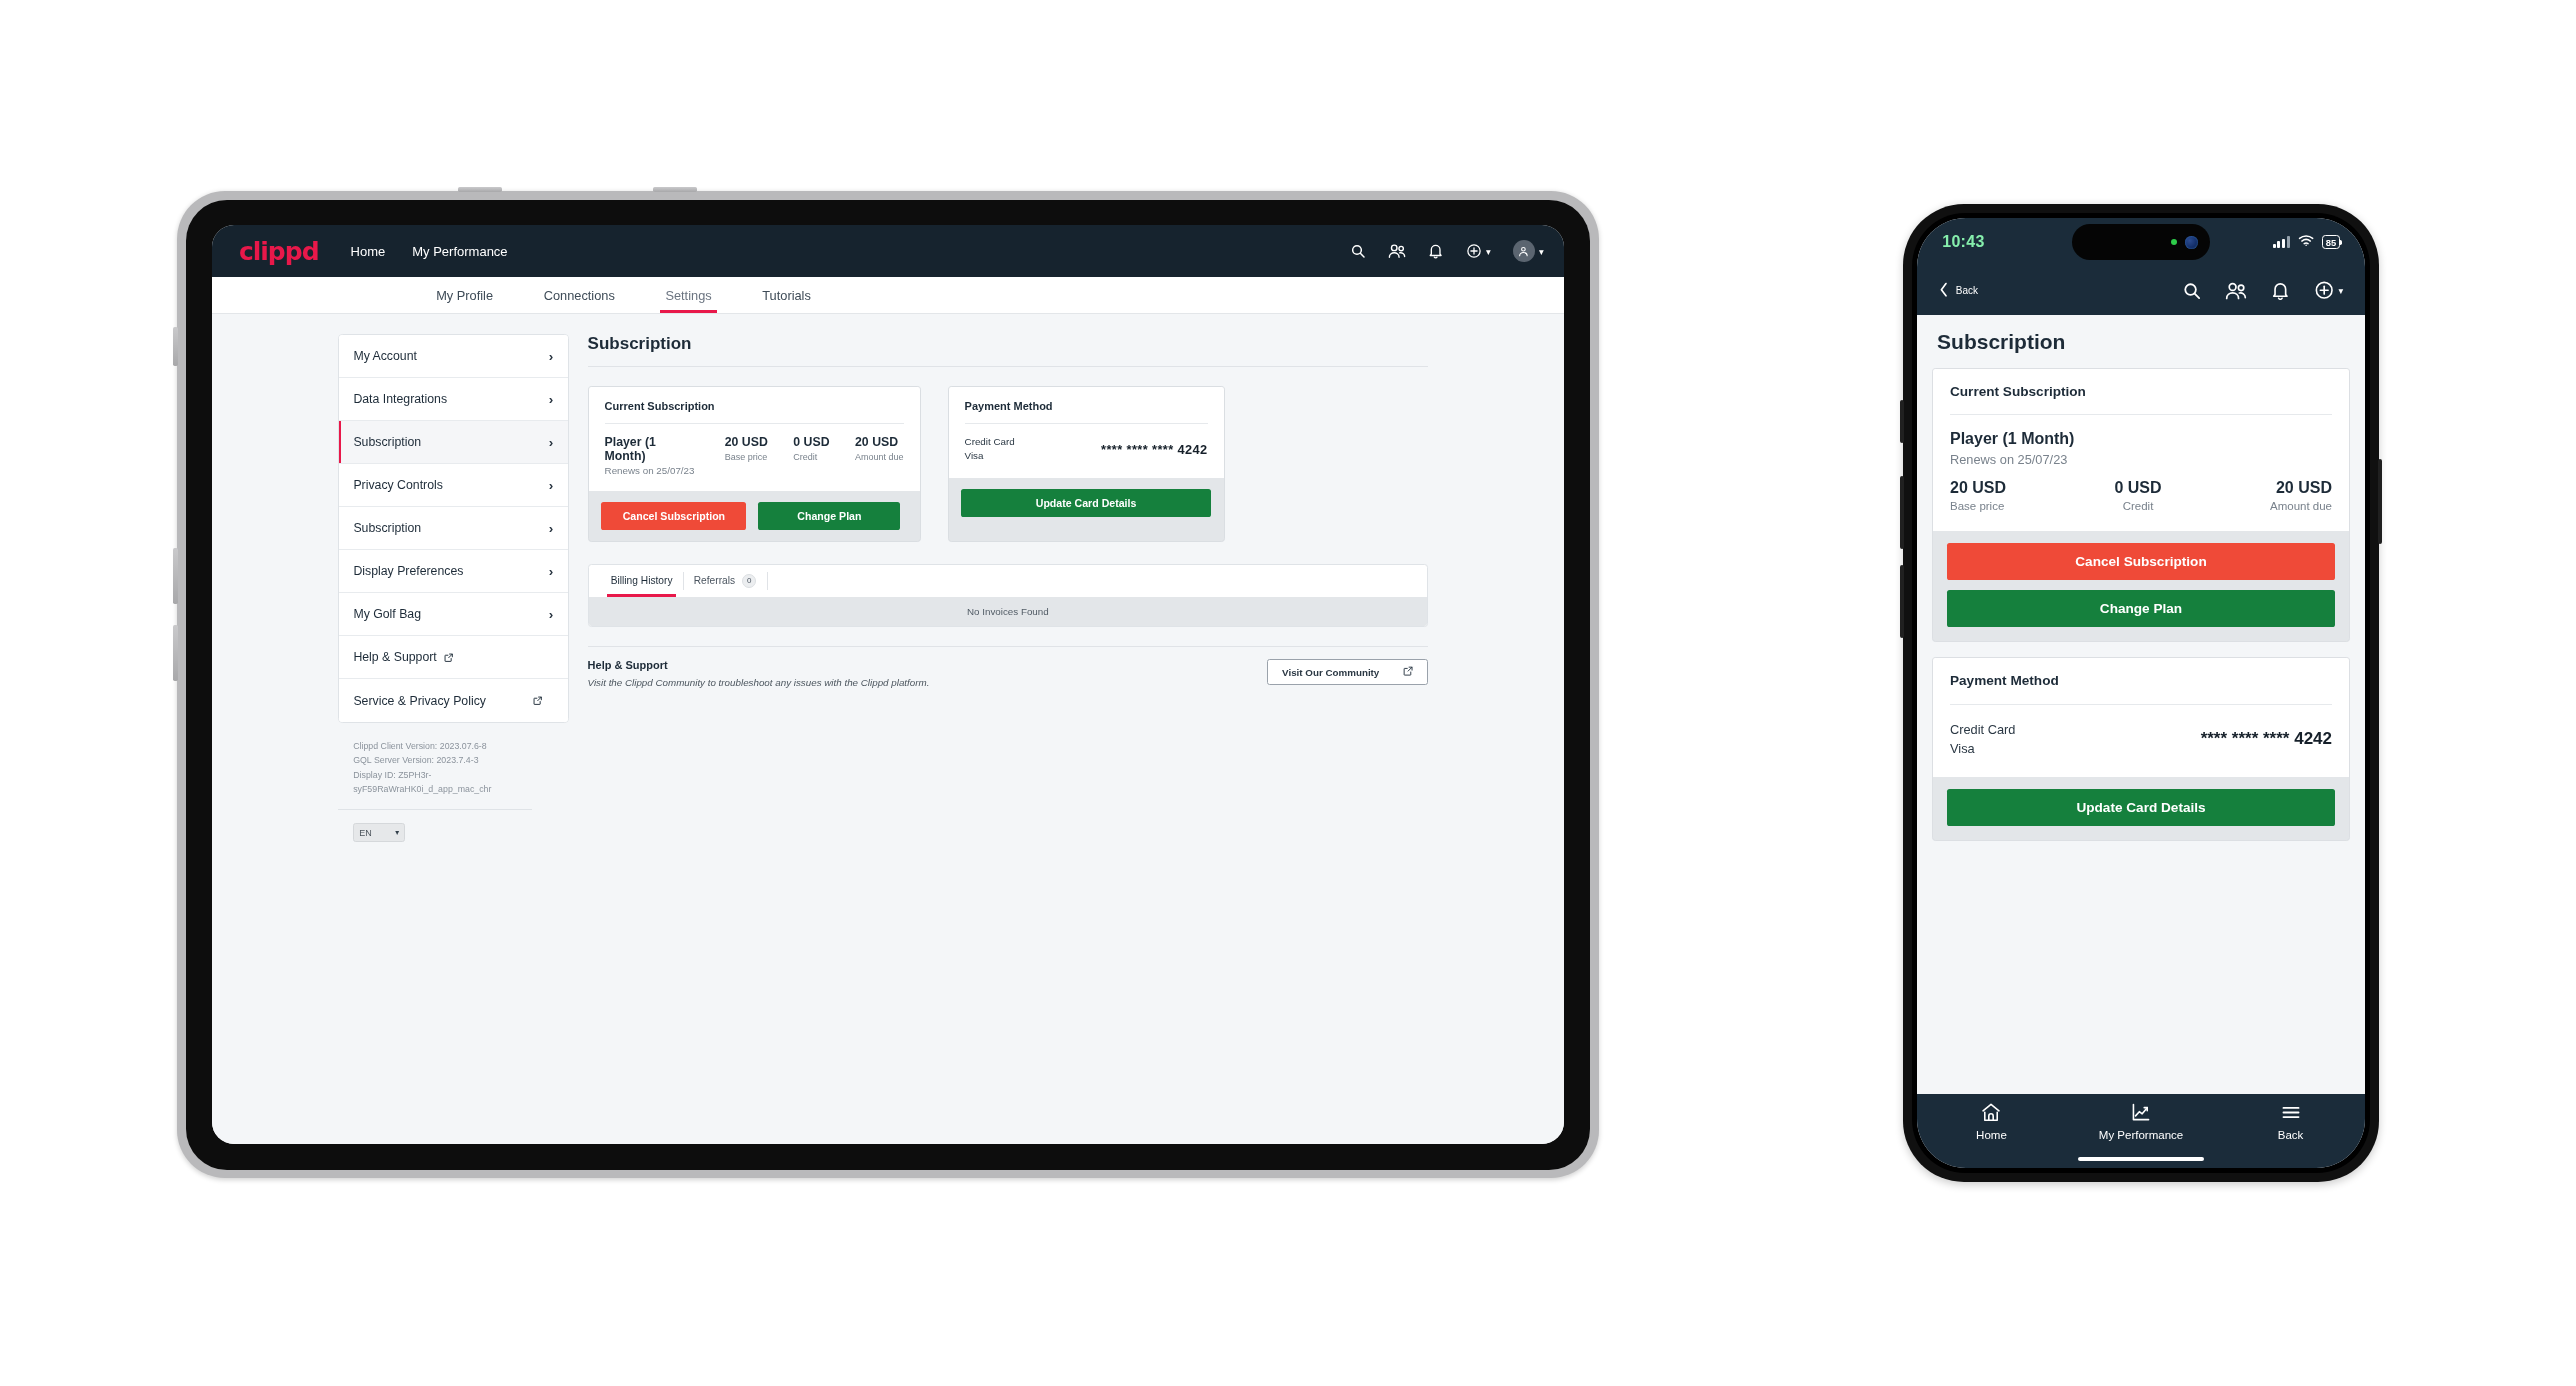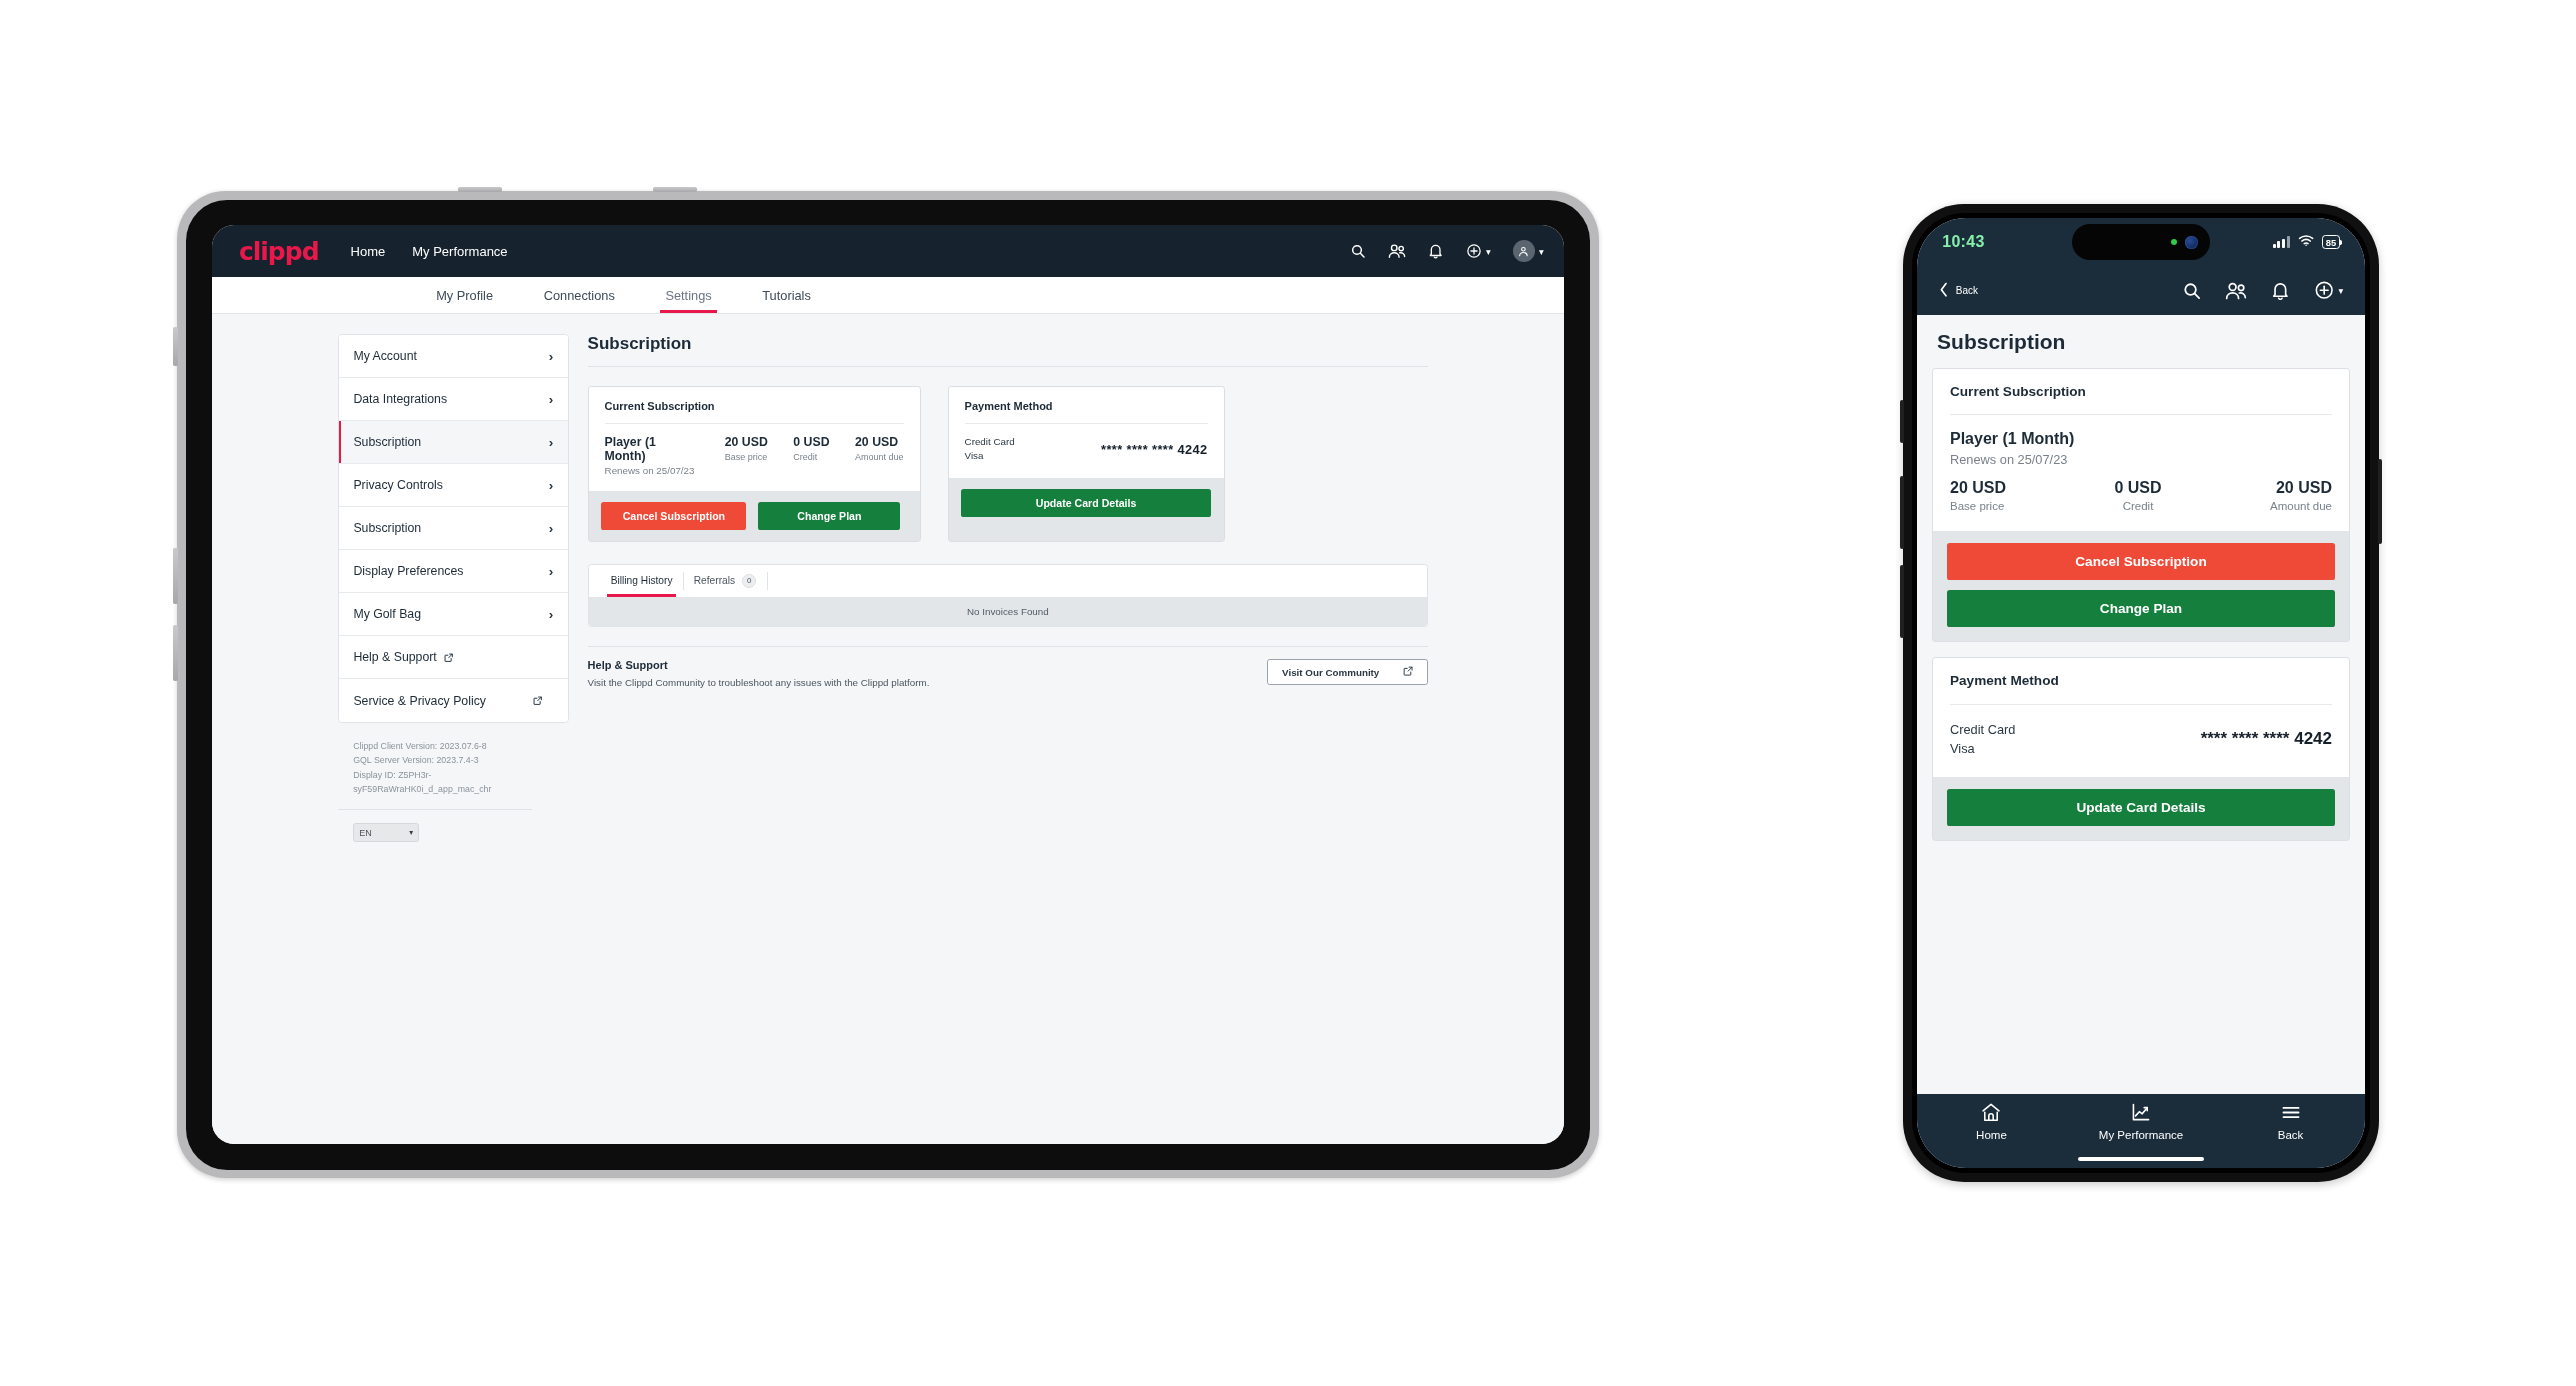--- a/index.html
+++ b/index.html
@@ -88,21 +88,21 @@
     content: ""; position: absolute; left: 0; top: 0; bottom: 0; width: 2.6px;
     background: #e8184a;
   }
   .menu-item .chev { margin-left: auto; color: #2a3642; font-size: 13.6px; font-weight: 700; }
   .ext-ic { margin-left: 6.8px; display: inline-flex; }
   .ver-block {
     padding: 15.3px 0 0 15.3px; font-size: 8.8px; color: #8b939c; line-height: 1.65;
   }
   .ver-sep { margin: 12px 0 0 0; border-top: 0.9px solid #dfe3e7; width: 194px; }
   .lang-select {
-    margin: 13.6px 0 0 15.3px; width: 66px; height: 18.7px; background: #e6e8ea;
+    margin: 13.6px 0 0 15.3px; width: 52px; height: 18.7px; background: #e6e8ea;
     border: 0.9px solid #d5d8db; border-radius: 2.6px; font-size: 9px; color: #4b535b;
     display: flex; align-items: center; padding: 0 5.1px; cursor: pointer;
   }
   .lang-select .caret2 { margin-left: auto; font-size: 7.7px; color: #33404c; }
 
   .t-main { flex: 1; padding: 0 136px 0 18.7px; }
   .t-page-title { font-size: 17px; font-weight: 700; color: #1d2b38; margin-bottom: 12px; }
   .t-title-rule { border-top: 0.9px solid #e0e3e7; margin-bottom: 18.7px; }
 
   .cards-row { display: flex; gap: 27px; }
@@ -156,21 +156,21 @@
     display: flex; align-items: center; justify-content: center; padding: 0 2.6px;
   }
   .empty-row {
     background: #e3e6e9; height: 29px; display: flex; align-items: center;
     justify-content: center; font-size: 9.8px; color: #525c66;
   }
 
   .help-sep { border-top: 0.9px solid #e0e3e7; margin-top: 18.7px; }
   .help-row { display: flex; align-items: flex-start; padding-top: 12.8px; }
   .help-title { font-size: 11px; font-weight: 700; color: #1d2b38; }
-  .help-desc { font-size: 9.8px; color: #4c565f; margin-top: 5.1px; }
+  .help-desc { font-size: 9.8px; color: #4c565f; margin-top: 5.1px; font-style: italic; }
   .btn-outline {
     margin-left: auto; background: #fff; border: 0.9px solid #9aa2ab; border-radius: 2.6px;
     height: 25.5px; padding: 0 13.6px; display: flex; align-items: center; gap: 24px;
     font-size: 9.8px; font-weight: 700; color: #2b3844; cursor: pointer;
   }
 
   
   .phone {
     position: absolute; left: 1903px; top: 204px;
     width: 476px; height: 978px;

